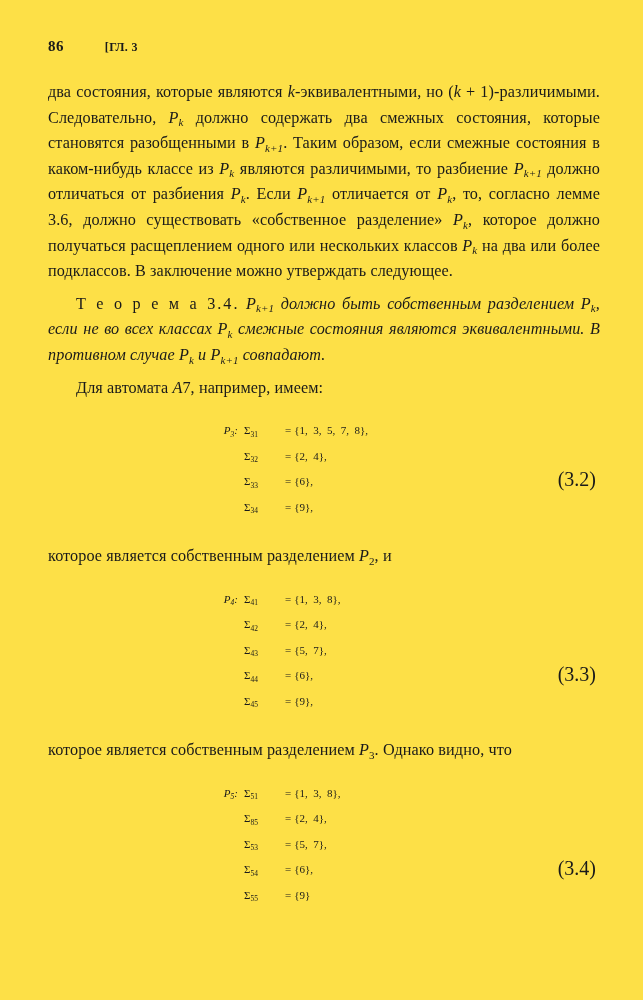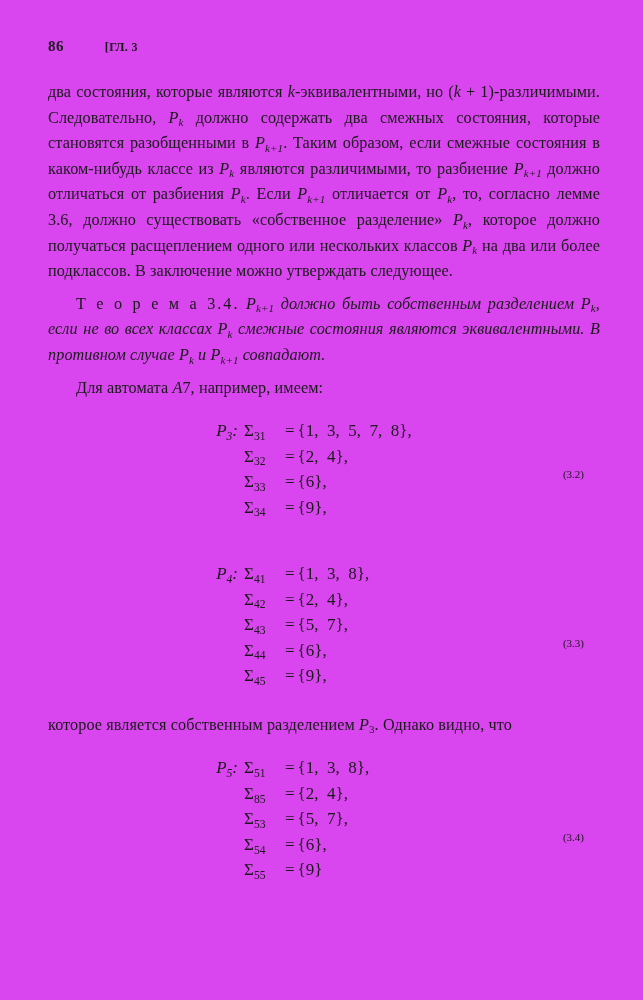--- a/index.html
+++ b/index.html
@@ -13,21 +13,21 @@
     font-family: "Liberation Serif", serif;
     color: #1a1a1a;
     position: relative;
     overflow: hidden;
   }
   .page {
     position: absolute;
     left: 0; top: 0;
     width: 643px;
     height: 1000px;
-    background: #d946ef;
+    background: #fde047;
   }
   .header {
     position: absolute;
     left: 48px;
     top: 38px;
     width: 552px;
     display: flex;
     align-items: baseline;
     font-weight: bold;
     letter-spacing: 0.4px;
@@ -92,21 +92,21 @@
   
   .mathblock {
     position: relative;
     width: 552px;
     margin: 0;
   }
   .mathblock .rows {
     margin-left: 150px;
   }
   .mrow {
-    font-size: 17px;
+    font-size: 11px;
     line-height: 25.5px;
     white-space: nowrap;
     display: flex;
     align-items: center;
   }
   .mrow .lbl {
     width: 40px;
     text-align: right;
     flex: none;
     font-style: italic;
@@ -117,22 +117,22 @@
     min-width: 38px;
   }
   .mrow .eqs {
     padding: 0 3px;
   }
   .mrow .setv {
     white-space: pre;
   }
   .eqnum {
     position: absolute;
-    right: 16px;
-    font-size: 11px;
+    right: 4px;
+    font-size: 20px;
   }
 </style>
 </head>
 <body>
 
 <div class="page">
 
   <div class="header">
     <span class="pageno">86</span>
     <span class="chap">[ГЛ. 3</span>
@@ -177,20 +177,21 @@
           <span class="sig">Σ<sub>34</sub></span>
           <span class="eqs">=</span>
           <span class="setv">{9},</span>
         </div>
       </div>
       <span class="eqnum" style="top:50px;">(3.2)</span>
     </div>
 
     <div class="gap-l"></div>
 
+    <p class="par">которое является собственным разделением <span class="mathi">P</span><sub>2</sub>, и</p>
 
     <div class="gap-m"></div>
 
     <div class="mathblock">
       <div class="rows">
         <div class="mrow">
           <span class="lbl"><span class="mathi">P</span><sub>4</sub>:</span>
           <span class="sig">Σ<sub>41</sub></span>
           <span class="eqs">=</span>
           <span class="setv">{1,  3,  8},</span>

